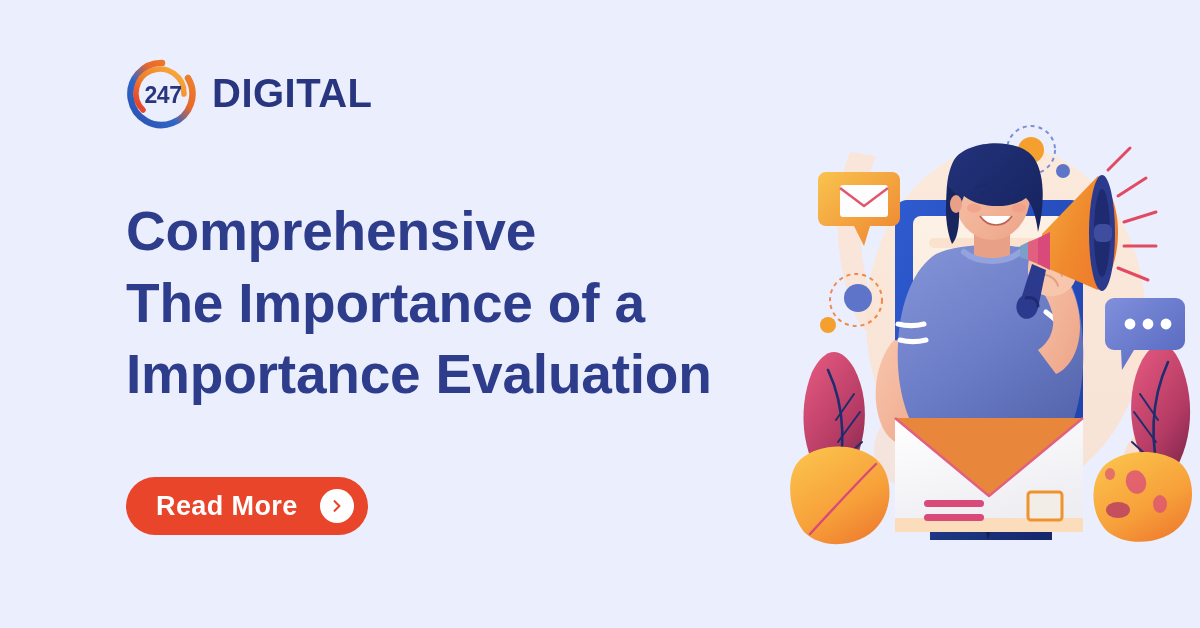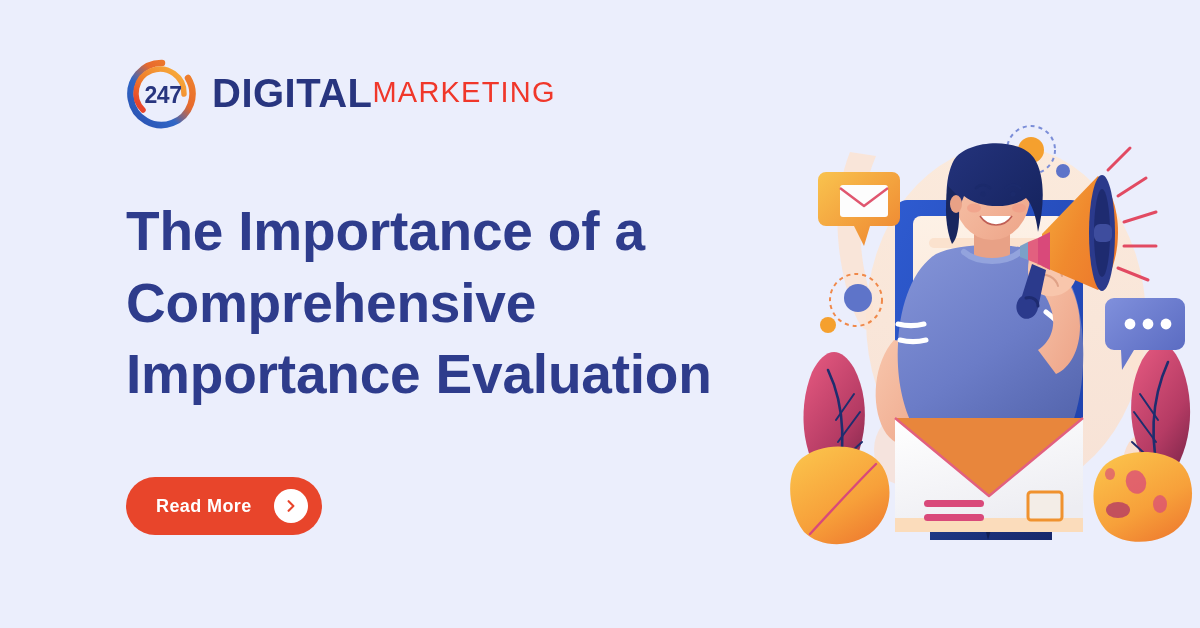--- a/index.html
+++ b/index.html
@@ -47,21 +47,21 @@
 
   
   .cta {
     position:absolute; left:126px; top:477px;
     display:inline-flex; align-items:center; gap:22px;
     height:58px; padding:0 14px 0 30px;
     background:#E8452B; border-radius:29px;
     border:none; cursor:pointer;
   }
   .cta-label {
-    font-size:18px; font-weight:bold; color:#FFFFFF;
+    font-size:27px; font-weight:bold; color:#FFFFFF;
     letter-spacing:0.4px; white-space:nowrap;
   }
   .cta-arrow {
     width:34px; height:34px; border-radius:50%;
     background:#FFFFFF; flex:none;
     display:flex; align-items:center; justify-content:center;
   }
   .cta-arrow svg { display:block; }
 
   
@@ -92,27 +92,26 @@
 
         <path d="M36 5 A31 31 0 1 0 62 20" fill="none" stroke="url(#ringGrad)" stroke-width="6.5" stroke-linecap="round"></path>
 
         <path d="M17 52 A24 24 0 1 1 58 36" fill="none" stroke="url(#ringGrad2)" stroke-width="5.5" stroke-linecap="round"></path>
 
         <text x="37" y="45" text-anchor="middle" font-family="Liberation Sans, sans-serif" font-size="23" font-weight="bold" fill="#28357F" letter-spacing="-0.5">247</text>
       </svg>
     </div>
     <div class="logo-words">
       <span class="logo-word-1">DIGITAL</span>
-      <span class="logo-word-2">MARKETING</span>
     </div>
   </div>
 
   <h1 class="headline">
+    <span class="headline-line">Comprehensive</span>
     <span class="headline-line">The Importance of a</span>
-    <span class="headline-line">Comprehensive</span>
     <span class="headline-line">Importance Evaluation</span>
   </h1>
 
   <button class="cta">
     <span class="cta-label">Read More</span>
     <span class="cta-arrow">
       <svg width="16" height="16" viewBox="0 0 16 16" xmlns="http://www.w3.org/2000/svg" aria-hidden="true">
         <path d="M5.6 3.2 L10.4 8 L5.6 12.8" fill="none" stroke="#E8452B" stroke-width="2.1" stroke-linecap="round" stroke-linejoin="round"></path>
       </svg>
     </span>

